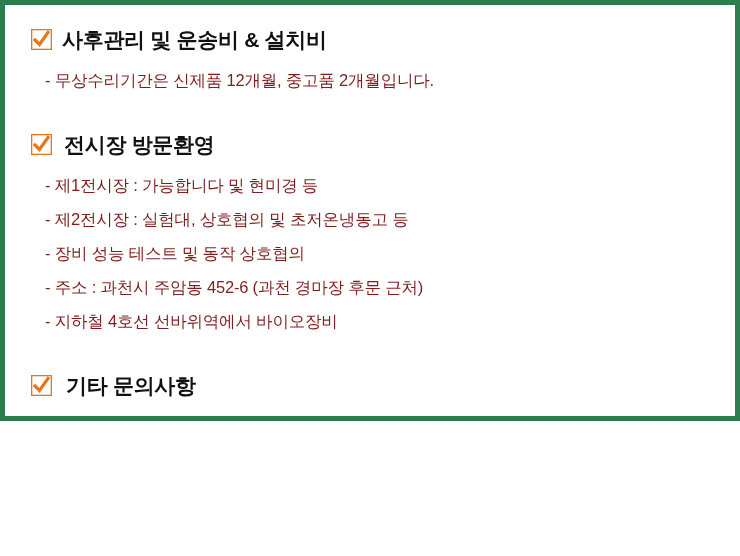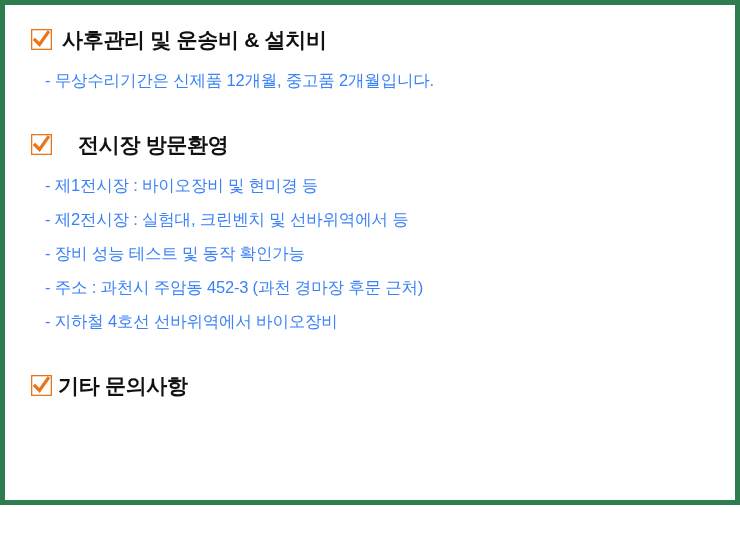--- a/index.html
+++ b/index.html
@@ -9,21 +9,21 @@
   body {
     width: 740px;
     height: 556px;
     background: #ffffff;
     font-family: "Liberation Sans", sans-serif;
     overflow: hidden;
   }
   .page {
     box-sizing: border-box;
     width: 740px;
-    height: 505px;
+    height: 421px;
     border: 5px solid #2e7d4f;
     background: #ffffff;
     padding: 22px 26px 10px 26px;
   }
   .section {
     margin-bottom: 10px;
   }
   .section-header {
     display: flex;
     align-items: center;
@@ -43,31 +43,31 @@
     letter-spacing: -0.3px;
     line-height: 1.2;
   }
   .bullets {
     margin: 0;
     padding: 0;
     list-style: none;
   }
   .bullet {
     font-size: 16.5px;
-    color: #3b82f6;
+    color: #7f1d1d;
     line-height: 1.45;
     padding: 5px 0 5px 14px;
     letter-spacing: -0.2px;
     white-space: nowrap;
   }
   .sec-aftercare { margin-bottom: 34px; }
   .sec-showroom { margin-bottom: 34px; }
   .sec-etc { margin-bottom: 0; }
-  .sec-showroom .section-title { margin-left: 16px; }
-  .sec-etc .section-header { gap: 6px; }
+  .sec-showroom .section-title { margin-left: 2px; }
+  .sec-etc .section-header { gap: 14px; }
 </style>
 </head>
 <body>
 
 <div class="page">
 
   <div class="section sec-aftercare">
     <div class="section-header">
       <svg class="check-icon" viewBox="0 0 21 21">
         <rect x="0.5" y="0.5" width="20" height="20" fill="#ffffff" stroke="#e8751a" stroke-width="1.6"></rect>
@@ -82,24 +82,24 @@
 
   <div class="section sec-showroom">
     <div class="section-header">
       <svg class="check-icon" viewBox="0 0 21 21">
         <rect x="0.5" y="0.5" width="20" height="20" fill="#ffffff" stroke="#e8751a" stroke-width="1.6"></rect>
         <path d="M4 11 L8.5 15.5 L17 3.5" fill="none" stroke="#e8751a" stroke-width="3.2" stroke-linecap="square"></path>
       </svg>
       <span class="section-title">전시장 방문환영</span>
     </div>
     <ul class="bullets">
-      <li class="bullet">- 제1전시장 : 바이오장비 및 현미경 등</li>
-      <li class="bullet">- 제2전시장 : 실험대, 크린벤치 및 선바위역에서 등</li>
-      <li class="bullet">- 장비 성능 테스트 및 동작 확인가능</li>
-      <li class="bullet">- 주소 : 과천시 주암동 452-3 (과천 경마장 후문 근처)</li>
+      <li class="bullet">- 제1전시장 : 가능합니다 및 현미경 등</li>
+      <li class="bullet">- 제2전시장 : 실험대, 상호협의 및 초저온냉동고 등</li>
+      <li class="bullet">- 장비 성능 테스트 및 동작 상호협의</li>
+      <li class="bullet">- 주소 : 과천시 주암동 452-6 (과천 경마장 후문 근처)</li>
       <li class="bullet">- 지하철 4호선 선바위역에서 바이오장비</li>
     </ul>
   </div>
 
   <div class="section sec-etc">
     <div class="section-header">
       <svg class="check-icon" viewBox="0 0 21 21">
         <rect x="0.5" y="0.5" width="20" height="20" fill="#ffffff" stroke="#e8751a" stroke-width="1.6"></rect>
         <path d="M4 11 L8.5 15.5 L17 3.5" fill="none" stroke="#e8751a" stroke-width="3.2" stroke-linecap="square"></path>
       </svg>

